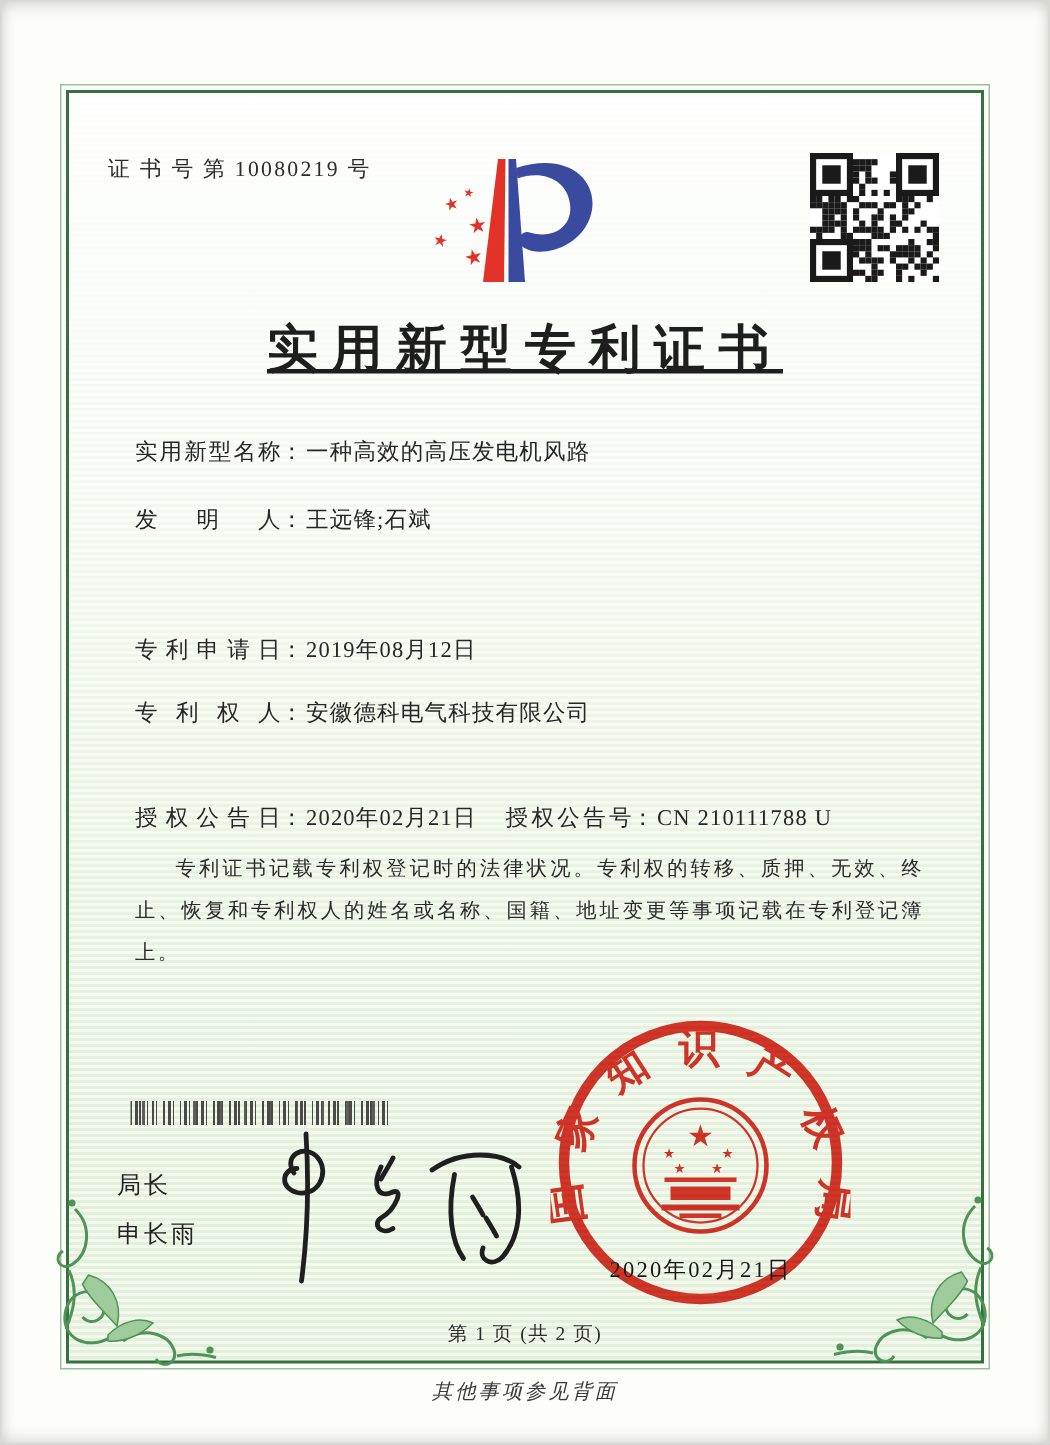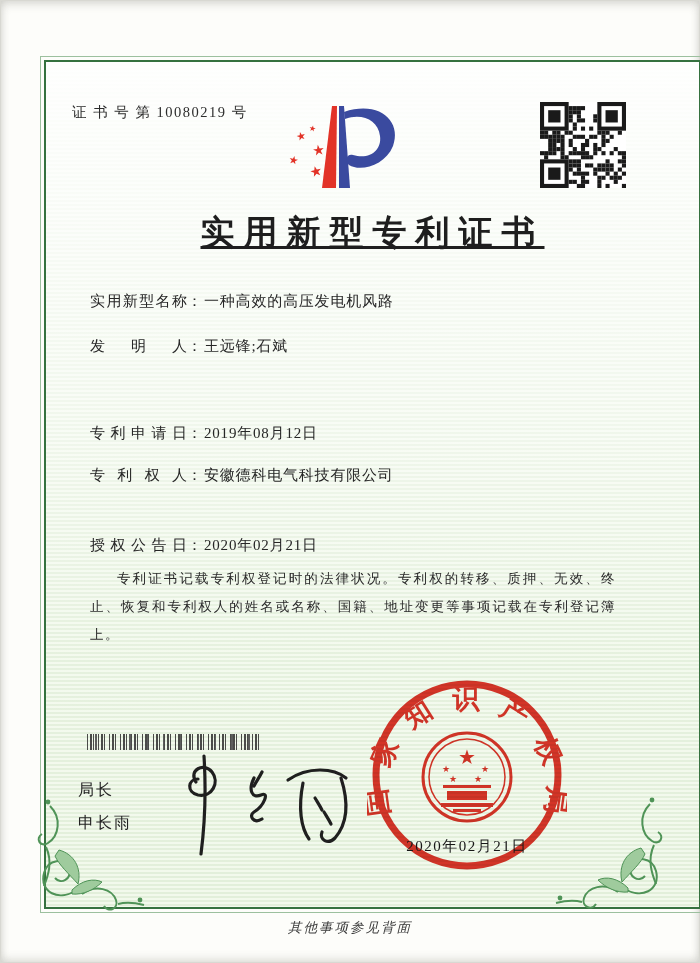--- a/index.html
+++ b/index.html
@@ -4,21 +4,21 @@
 <style>
   html,body{margin:0;padding:0;}
   body{width:700px;height:963px;background:#b9b9b3;font-family:"Liberation Serif","DejaVu Serif",serif;}
   .photo{position:relative;width:700px;height:963px;background:#fdfdfa;overflow:hidden;
          box-shadow:inset 0 0 0 1px #d8d8d2, inset 0 4px 10px rgba(90,90,80,.22), inset 0 -4px 10px rgba(90,90,80,.18);}
   
   .frame{position:absolute;left:44px;top:60px;width:608px;height:845px;
          outline:1px solid #9cc09e;outline-offset:3px;border:2px solid #35713f;
          background:
            linear-gradient(180deg, rgba(255,255,255,.95) 0%, rgba(255,255,255,.55) 38%, rgba(255,255,255,.12) 70%, rgba(255,255,255,0) 100%),
-           repeating-linear-gradient(180deg,#f2f9ec 0px,#f2f9ec 2px,#e2efda 2px,#e2efda 4px); padding-left: 45px;}
+           repeating-linear-gradient(180deg,#f2f9ec 0px,#f2f9ec 2px,#e2efda 2px,#e2efda 4px);}
   .abs{position:absolute;}
   .cert-no{left:26px;top:41px;font-size:14.5px;letter-spacing:1.5px;color:#2c2c2c;}
   .title{left:0;top:148px;width:100%;text-align:center;font-size:34px;font-weight:bold;
          letter-spacing:9px;color:#1e1e1e;text-decoration:underline;}
   .frow{left:44px;height:22px;font-size:15px;color:#262626;white-space:nowrap;}
   .flabel{display:inline-block;width:97px;text-align:justify;text-align-last:justify;vertical-align:top;}
   .flabel.narrow{width:84px;}
   .fcolon{display:inline-block;margin:0 2px 0 0;}
   .fvalue{letter-spacing:.8px;}
   .pair2{position:absolute;left:247px;top:0;white-space:nowrap;}
@@ -225,20 +225,23 @@
       <span class="flabel">实用新型名称</span><span class="fcolon">：</span><span class="fvalue">一种高效的高压发电机风路</span>
     </div>
     <div class="abs frow" style="top:362px">
       <span class="flabel">专利申请日</span><span class="fcolon">：</span><span class="fvalue">2019年08月12日</span>
     </div>
     <div class="abs frow" style="top:404px">
       <span class="flabel">专利权人</span><span class="fcolon">：</span><span class="fvalue">安徽德科电气科技有限公司</span>
     </div>
     <div class="abs frow" style="top:474px">
       <span class="flabel">授权公告日</span><span class="fcolon">：</span><span class="fvalue">2020年02月21日</span>
+      <span class="pair2">
+        <span class="flabel narrow">授权公告号</span><span class="fcolon">：</span><span class="fvalue">CN 210111788 U</span>
+      </span>
     </div>
 
     <div class="abs bodytext">
       <p>专利证书记载专利权登记时的法律状况。专利权的转移、质押、无效、终止、恢复和专利权人的姓名或名称、国籍、地址变更等事项记载在专利登记簿上。</p>
     </div>
 
     <div class="abs barcode"></div>
 
     <div class="abs signer" style="top:718px">局长</div>
     <div class="abs signer" style="top:751px">申长雨</div>
@@ -277,20 +280,21 @@
           <text x="82" y="107" font-size="9">★</text>
           <text x="107" y="107" font-size="9">★</text>
         </g>
         <rect x="76" y="110" width="48" height="3"></rect>
         <rect x="80" y="116" width="40" height="9"></rect>
         <rect x="74" y="128" width="52" height="4"></rect>
         <rect x="86" y="134" width="28" height="3"></rect>
       </g>
     </svg>
 
+    <div class="abs page-ind">第 1 页 (共 2 页)</div>
 
   </div>
 
   <svg class="ornament orn-left" width="120" height="128" viewBox="0 0 120 128">
     <g fill="none" stroke="#4f9357" stroke-width="2">
       <path d="M 22,14 C 34,26 31,44 20,51 C 12,56 7,46 14,42"></path>
       <path d="M 18,55 C 25,70 20,84 16,94"></path>
       <path d="M 52,96 C 30,112 11,99 16,81 C 20,67 37,65 41,77 C 44,87 33,93 27,86"></path>
       <path d="M 54,102 C 68,92 84,97 88,108 C 91,117 80,121 76,114"></path>
       <path d="M 90,112 C 98,110 108,111 116,113"></path>

